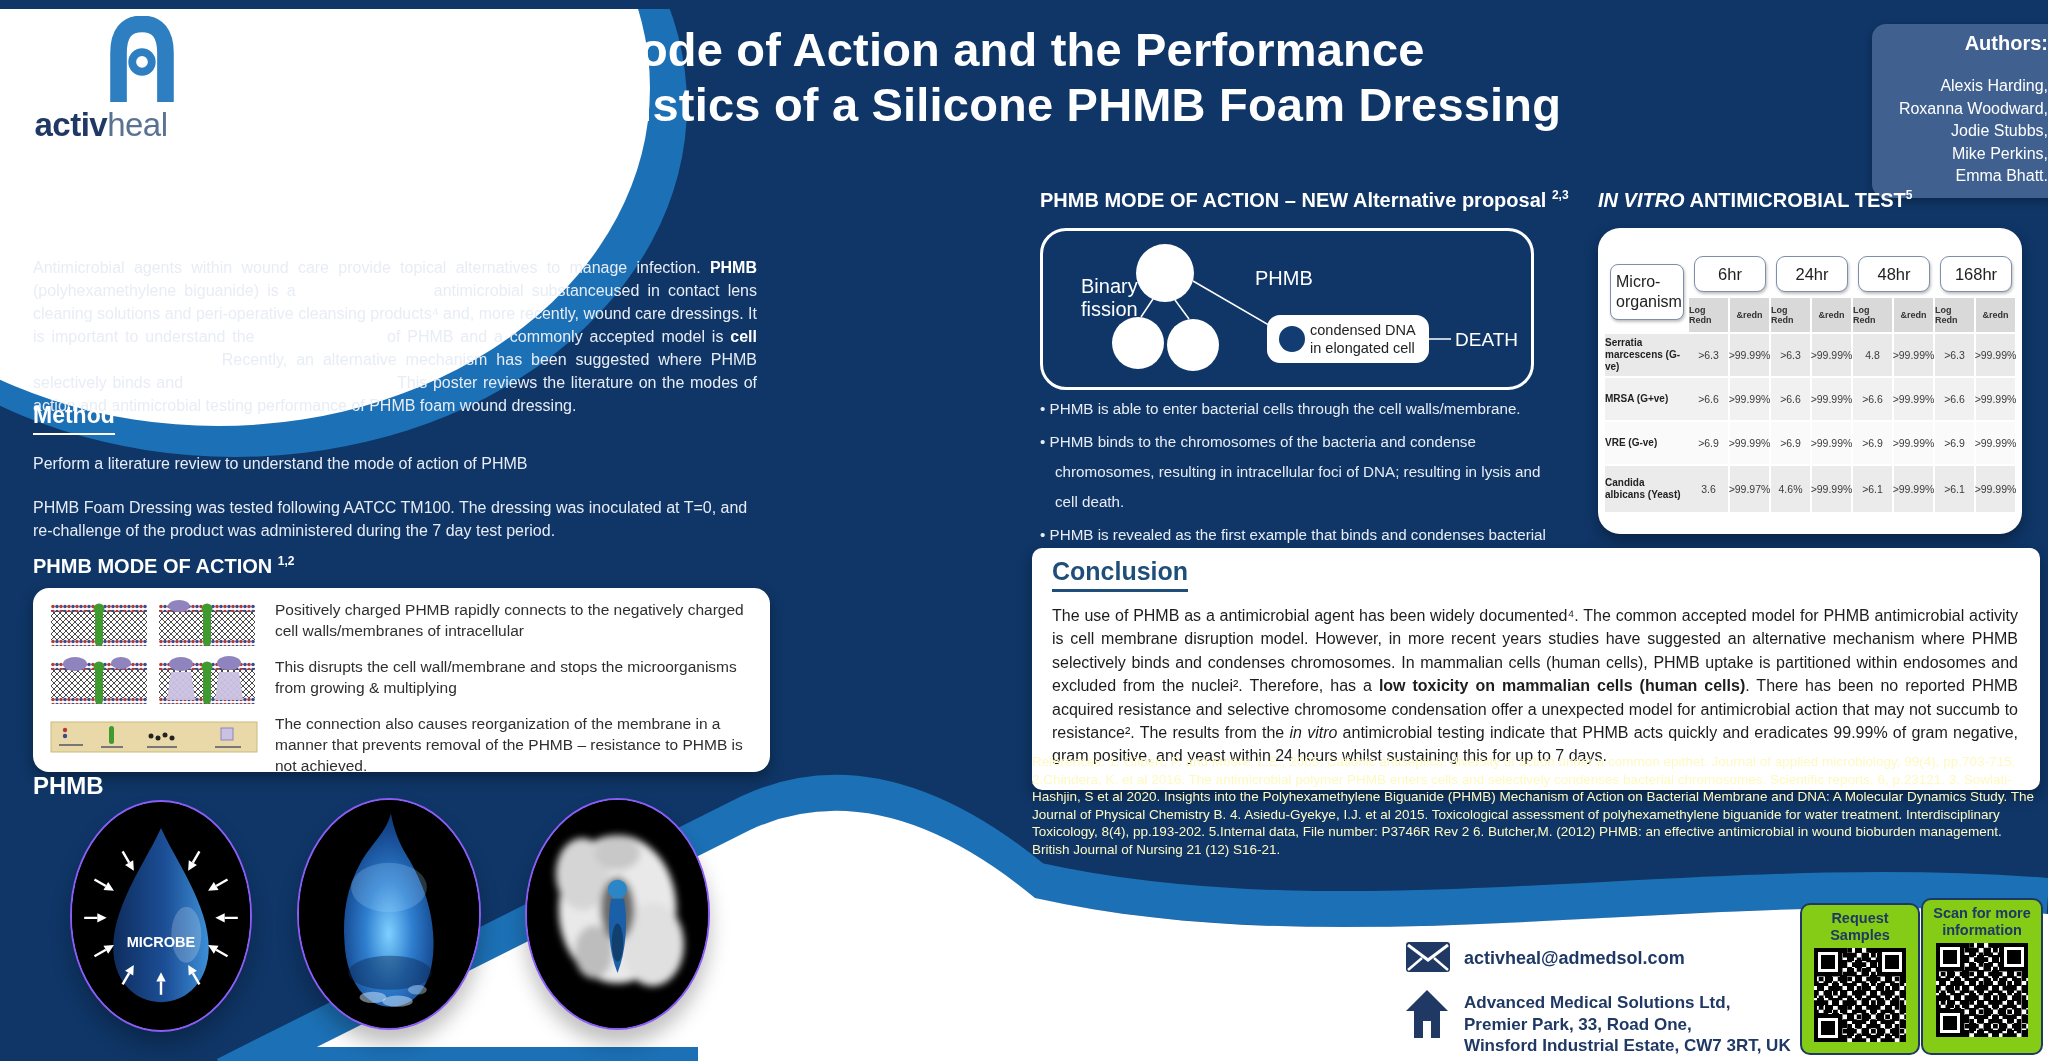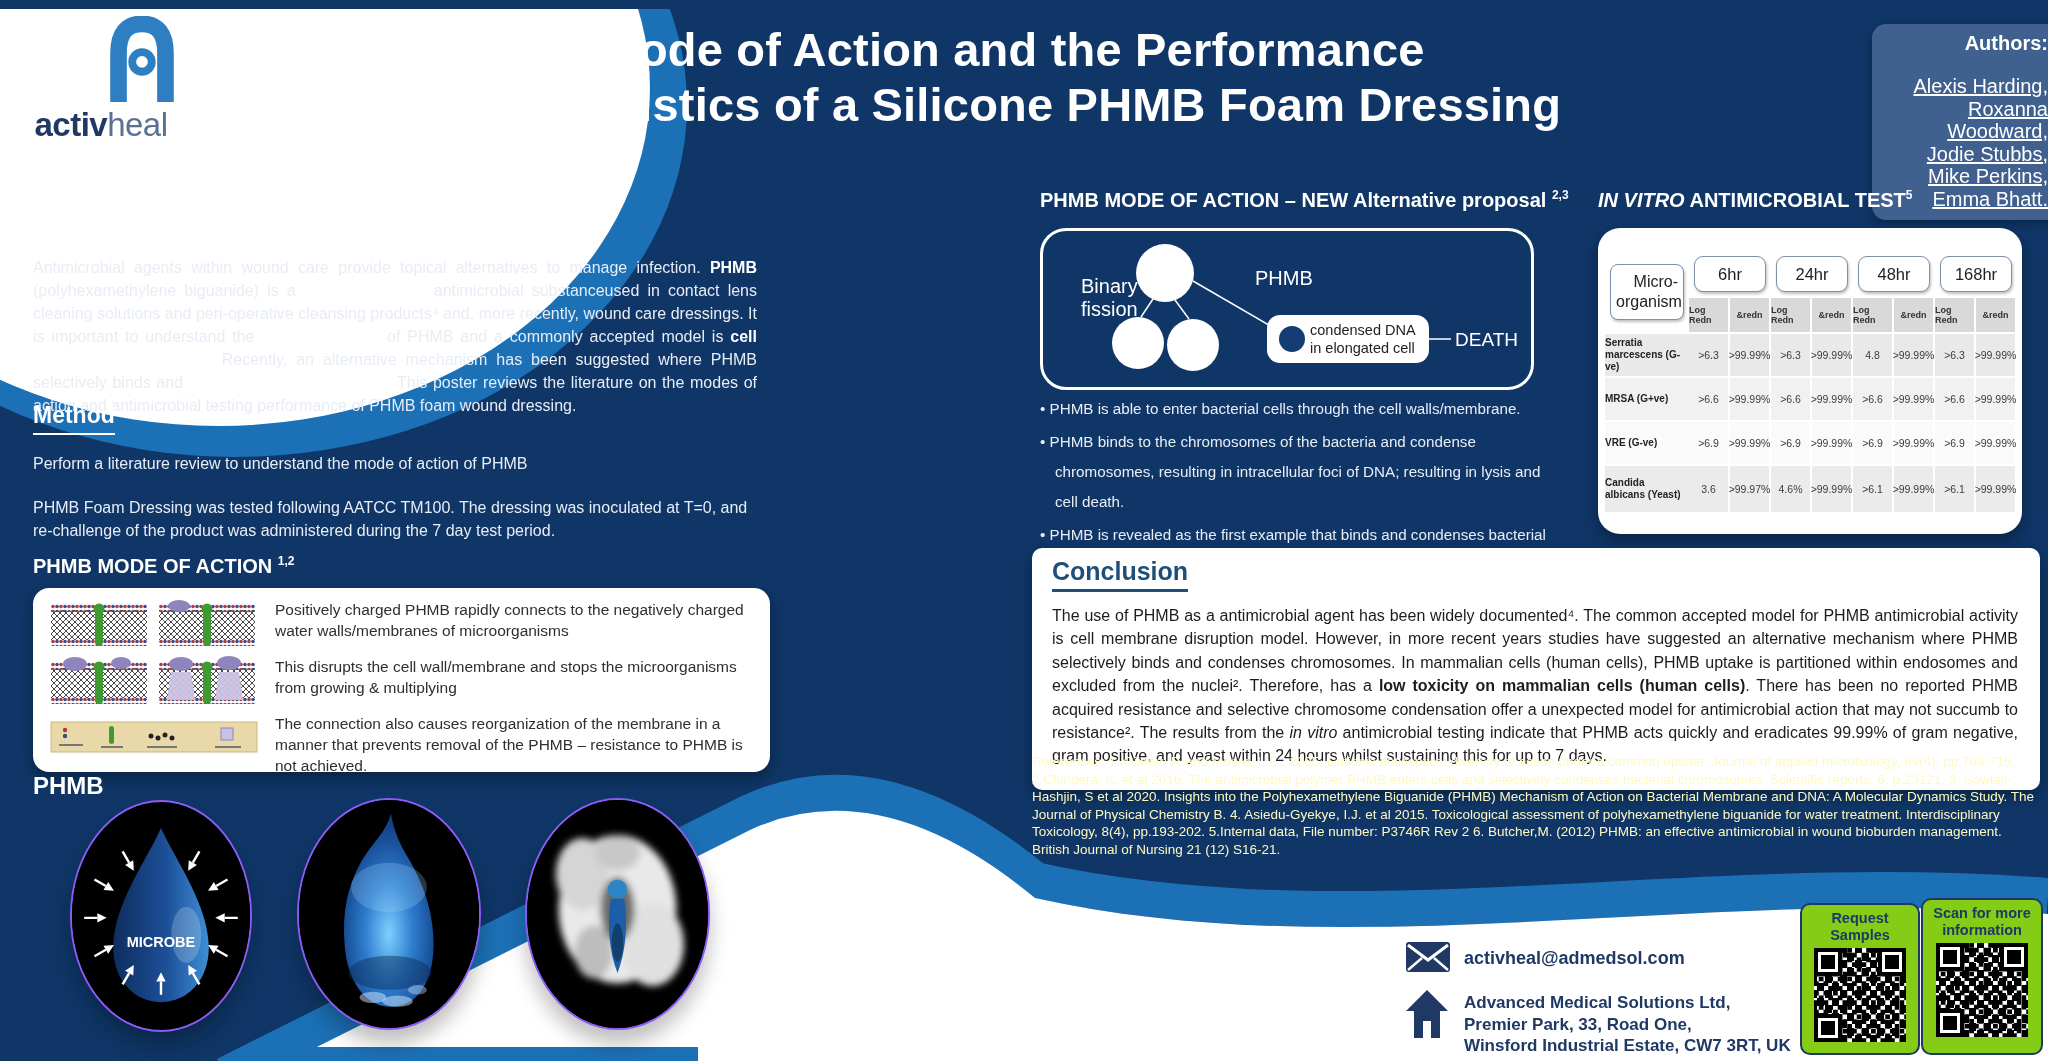--- a/index.html
+++ b/index.html
@@ -8,21 +8,21 @@
   #bg{position:absolute;left:0;top:0;z-index:0;}
   .abs{position:absolute;z-index:2;}
   
   #logo-text{left:20px;top:106px;width:162px;text-align:center;font-size:33px;letter-spacing:-0.5px;}
   #logo-text .b1{color:#1f3864;font-weight:bold;}
   #logo-text .b2{color:#5a7292;font-weight:normal;}
   #title{left:418px;top:22px;color:#fff;font-size:47px;font-weight:bold;line-height:55px;letter-spacing:0.2px;}
   #authors{left:1872px;top:24px;width:168px;background:#40608f;border-radius:14px;padding:8px 13px 10px 8px;
            text-align:right;color:#fff;box-shadow:0 3px 8px rgba(0,0,0,.3);}
   #authors .al{font-size:20px;font-weight:bold;margin-bottom:20px;}
-  #authors .an{font-size:20px;line-height:22.5px;text-decoration:underline;}
+  #authors .an{font-size:16px;line-height:22.5px;}
   
   .h1{color:#fff;font-size:23px;font-weight:bold;}
   .h1 .ul{display:inline-block;border-bottom:2.5px solid #fff;padding-bottom:4px;}
   .h2{color:#fff;font-size:20px;font-weight:bold;}
   sup{font-size:60%;}
   
   #intro-h{left:33px;top:198px;}
   #intro-p{left:33px;top:256px;width:724px;color:#e8edf5;font-size:16px;line-height:23px;text-align:justify;}
   #intro-p b{color:#fff;}
   #method-h{left:33px;top:402px;}
@@ -48,21 +48,21 @@
   #bullets .bi::before{content:"• ";}
   
   #invitro-h{left:1598px;top:188px;}
   #tbox{left:1598px;top:228px;width:424px;height:306px;background:#fff;border-radius:22px;
         box-shadow:0 6px 14px rgba(0,0,0,.35);}
   #tgrid{position:absolute;left:7px;top:22px;display:grid;
          grid-template-columns:84px repeat(8,41px);
          grid-template-rows:48px 36px 44px 44px 44px 48px;}
   .corner{grid-row:1/3;grid-column:1;display:flex;align-items:center;justify-content:center;}
   .cornerin{width:62px;border:1.5px solid #7d8fa9;border-radius:8px;background:#fff;
-            box-shadow:1px 2px 3px rgba(0,0,0,.25);padding:7px 5px;text-align:right;
+            box-shadow:1px 2px 3px rgba(0,0,0,.25);padding:7px 5px;text-align:left;
             font-size:16px;color:#222;line-height:20px;}
   .grp{grid-column:span 2;display:flex;align-items:center;justify-content:center;}
   .grpin{width:70px;height:34px;border:1.5px solid #7d8fa9;border-radius:9px;background:#fff;
          box-shadow:1px 2px 3px rgba(0,0,0,.25);display:flex;align-items:center;justify-content:center;
          font-size:16.5px;color:#222;}
   .sub{background:#d9d9d9;border-right:2px solid #fff;border-bottom:2px solid #fff;
        display:flex;align-items:center;justify-content:center;text-align:left;
        font-size:9px;font-weight:bold;color:#333;line-height:10.5px;}
   .org{display:flex;align-items:center;font-size:10px;font-weight:bold;color:#222;
        line-height:12px;padding-right:4px;border-bottom:2px solid #fff;}
@@ -199,21 +199,21 @@
             <circle cx="109" cy="138" r="2.5" fill="#222"></circle>
           <circle cx="116" cy="135" r="2.5" fill="#222"></circle>
             <circle cx="123" cy="138" r="2.5" fill="#222"></circle>
           <rect x="98" y="146" width="30" height="2" fill="#777"></rect>
           <rect x="172" y="128" width="12" height="12" fill="#cac2e2" stroke="#8f84bd"></rect>
           <rect x="166" y="146" width="26" height="2" fill="#777"></rect>
         </g>
       </svg>
     </div>
     <div id="moa-txt">
-      <p>Positively charged PHMB rapidly connects to the negatively charged water walls/membranes of microorganisms</p>
+      <p>Positively charged PHMB rapidly connects to the negatively charged cell walls/membranes of intracellular</p>
       <p>This disrupts the cell wall/membrane and stops the microorganisms from growing &amp; multiplying</p>
       <p>The connection also causes reorganization of the membrane in a manner that prevents removal of the PHMB – resistance to PHMB is not achieved.</p>
     </div>
   </div>
 
   <div class="abs" id="phmb-h">PHMB</div>
 
   <div class="abs circ" id="c1">
     <svg width="178" height="228" viewBox="0 0 190 240">
       <defs>

